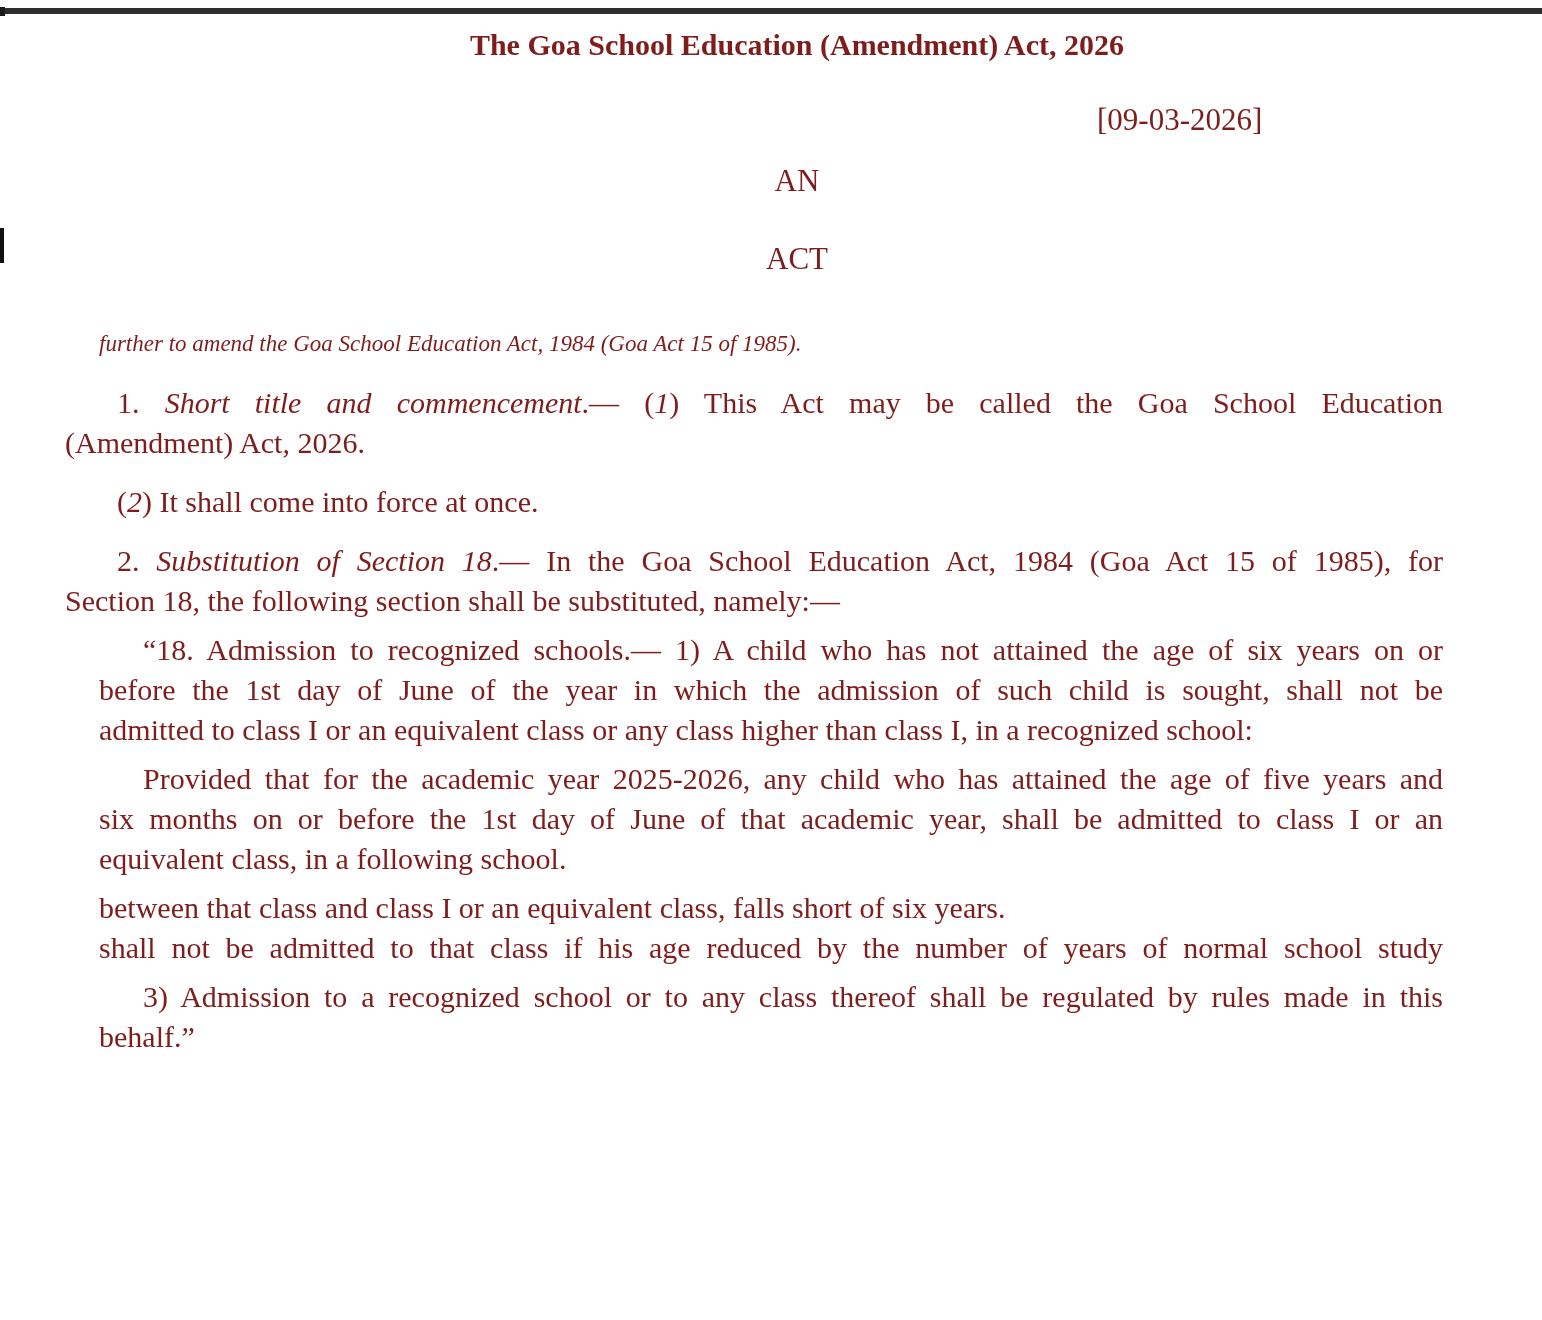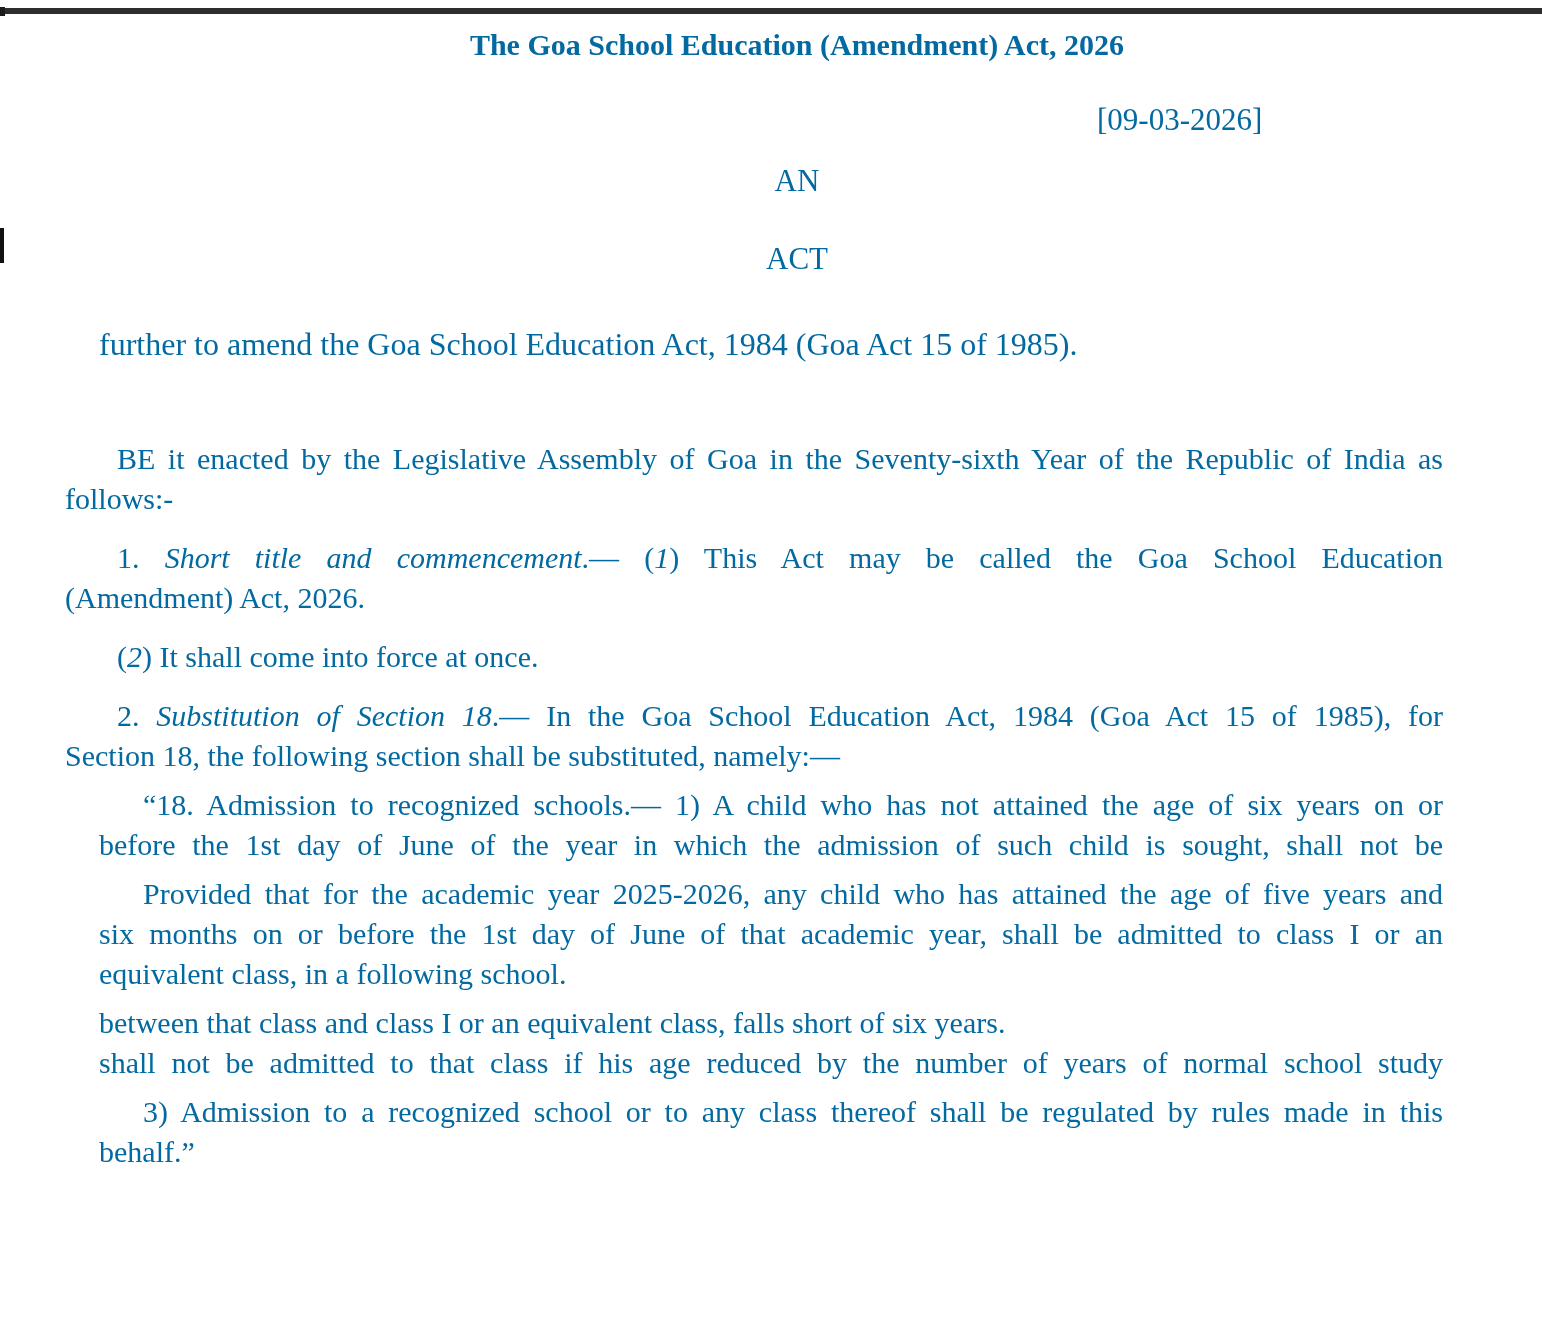--- a/index.html
+++ b/index.html
@@ -1,40 +1,40 @@
 <!DOCTYPE html>
 <html><head>
 <meta charset="utf-8">
 <style>
   html,body{margin:0;padding:0;background:#ffffff;}
   .page{
     position:relative;
     width:1542px;height:1320px;
     overflow:hidden;
     background:#ffffff;
-    color:#0369a1;
+    color:#7f1d1d;
     font-family:"Liberation Serif", serif;
   }
   .top-bar{position:absolute;top:8px;left:0;width:100%;height:6px;background:#2e2e2e;}
   .top-bar-cap{position:absolute;top:7px;left:0;width:5px;height:9px;background:#1c1c1c;}
   .left-edge-mark{position:absolute;top:228px;left:0;width:4px;height:35px;background:#111111;}
 
   .doc-title{
     margin:25px 0 0 0;
     position:relative;left:26px;
     text-align:center;
     font-size:30px;font-weight:bold;line-height:40px;
   }
   .subline{position:relative;margin-top:20px;height:40px;font-size:31px;line-height:40px;}
   .subline .act-no{position:absolute;left:662px;top:0;white-space:nowrap;}
   .subline .date{position:absolute;left:1097px;top:15px;white-space:nowrap;}
   .center-word{position:relative;left:26px;text-align:center;font-size:31px;line-height:40px;}
   .an-line{margin-top:36px;}
   .act-line{margin-top:38px;}
-  .preamble{margin:45px 0 12px 99px;font-size:32px;line-height:40px;}
+  .preamble{margin:45px 0 12px 99px;font-style:italic;font-size:23px;line-height:40px;}
 
   .para{font-size:30px;line-height:40px;}
   .para.body{margin:19px 0 0 65px;width:1378px;}
   .para.quote{margin:9px 0 0 99px;width:1344px;}
   .para.first-para{margin-top:75px;}
 
   .tline{text-align:justify;text-align-last:justify;}
   .tline.last{text-align-last:left;}
   .para.body .tline.first{text-indent:52px;}
   .para.quote .tline.first{text-indent:44px;}
@@ -55,38 +55,35 @@
       <span class="date">[09-03-2026]</span>
     </div>
 
     <div class="center-word an-line">AN</div>
     <div class="center-word act-line">ACT</div>
 
     <div class="preamble">further to amend the Goa School Education Act, 1984 (Goa Act 15 of 1985).</div>
   </header>
 
   <main>
-    <div class="para body first-para">
-        <div class="tline first">BE it enacted by the Legislative Assembly of Goa in the Seventy-sixth Year of the Republic of India as</div>
-        <div class="tline last">follows:-</div>
-      </div>
     <div class="para body">
         <div class="tline first">1. <i>Short title and commencement</i>.— (<i>1</i>) This Act may be called the Goa School Education</div>
         <div class="tline last">(Amendment) Act, 2026.</div>
       </div>
     <div class="para body">
         <div class="tline first last">(<i>2</i>) It shall come into force at once.</div>
       </div>
     <div class="para body">
         <div class="tline first">2. <i>Substitution of Section 18</i>.— In the Goa School Education Act, 1984 (Goa Act 15 of 1985), for</div>
         <div class="tline last">Section 18, the following section shall be substituted, namely:—</div>
       </div>
     <div class="para quote">
         <div class="tline first">“18. Admission to recognized schools.— 1) A child who has not attained the age of six years on or</div>
         <div class="tline">before the 1st day of June of the year in which the admission of such child is sought, shall not be</div>
+        <div class="tline last">admitted to class I or an equivalent class or any class higher than class I, in a recognized school:</div>
       </div>
     <div class="para quote">
         <div class="tline first">Provided that for the academic year 2025-2026, any child who has attained the age of five years and</div>
         <div class="tline">six months on or before the 1st day of June of that academic year, shall be admitted to class I or an</div>
         <div class="tline last">equivalent class, in a following school.</div>
       </div>
     <div class="para quote">
         <div class="tline last">between that class and class I or an equivalent class, falls short of six years.</div>
         <div class="tline">shall not be admitted to that class if his age reduced by the number of years of normal school study</div>
       </div>

